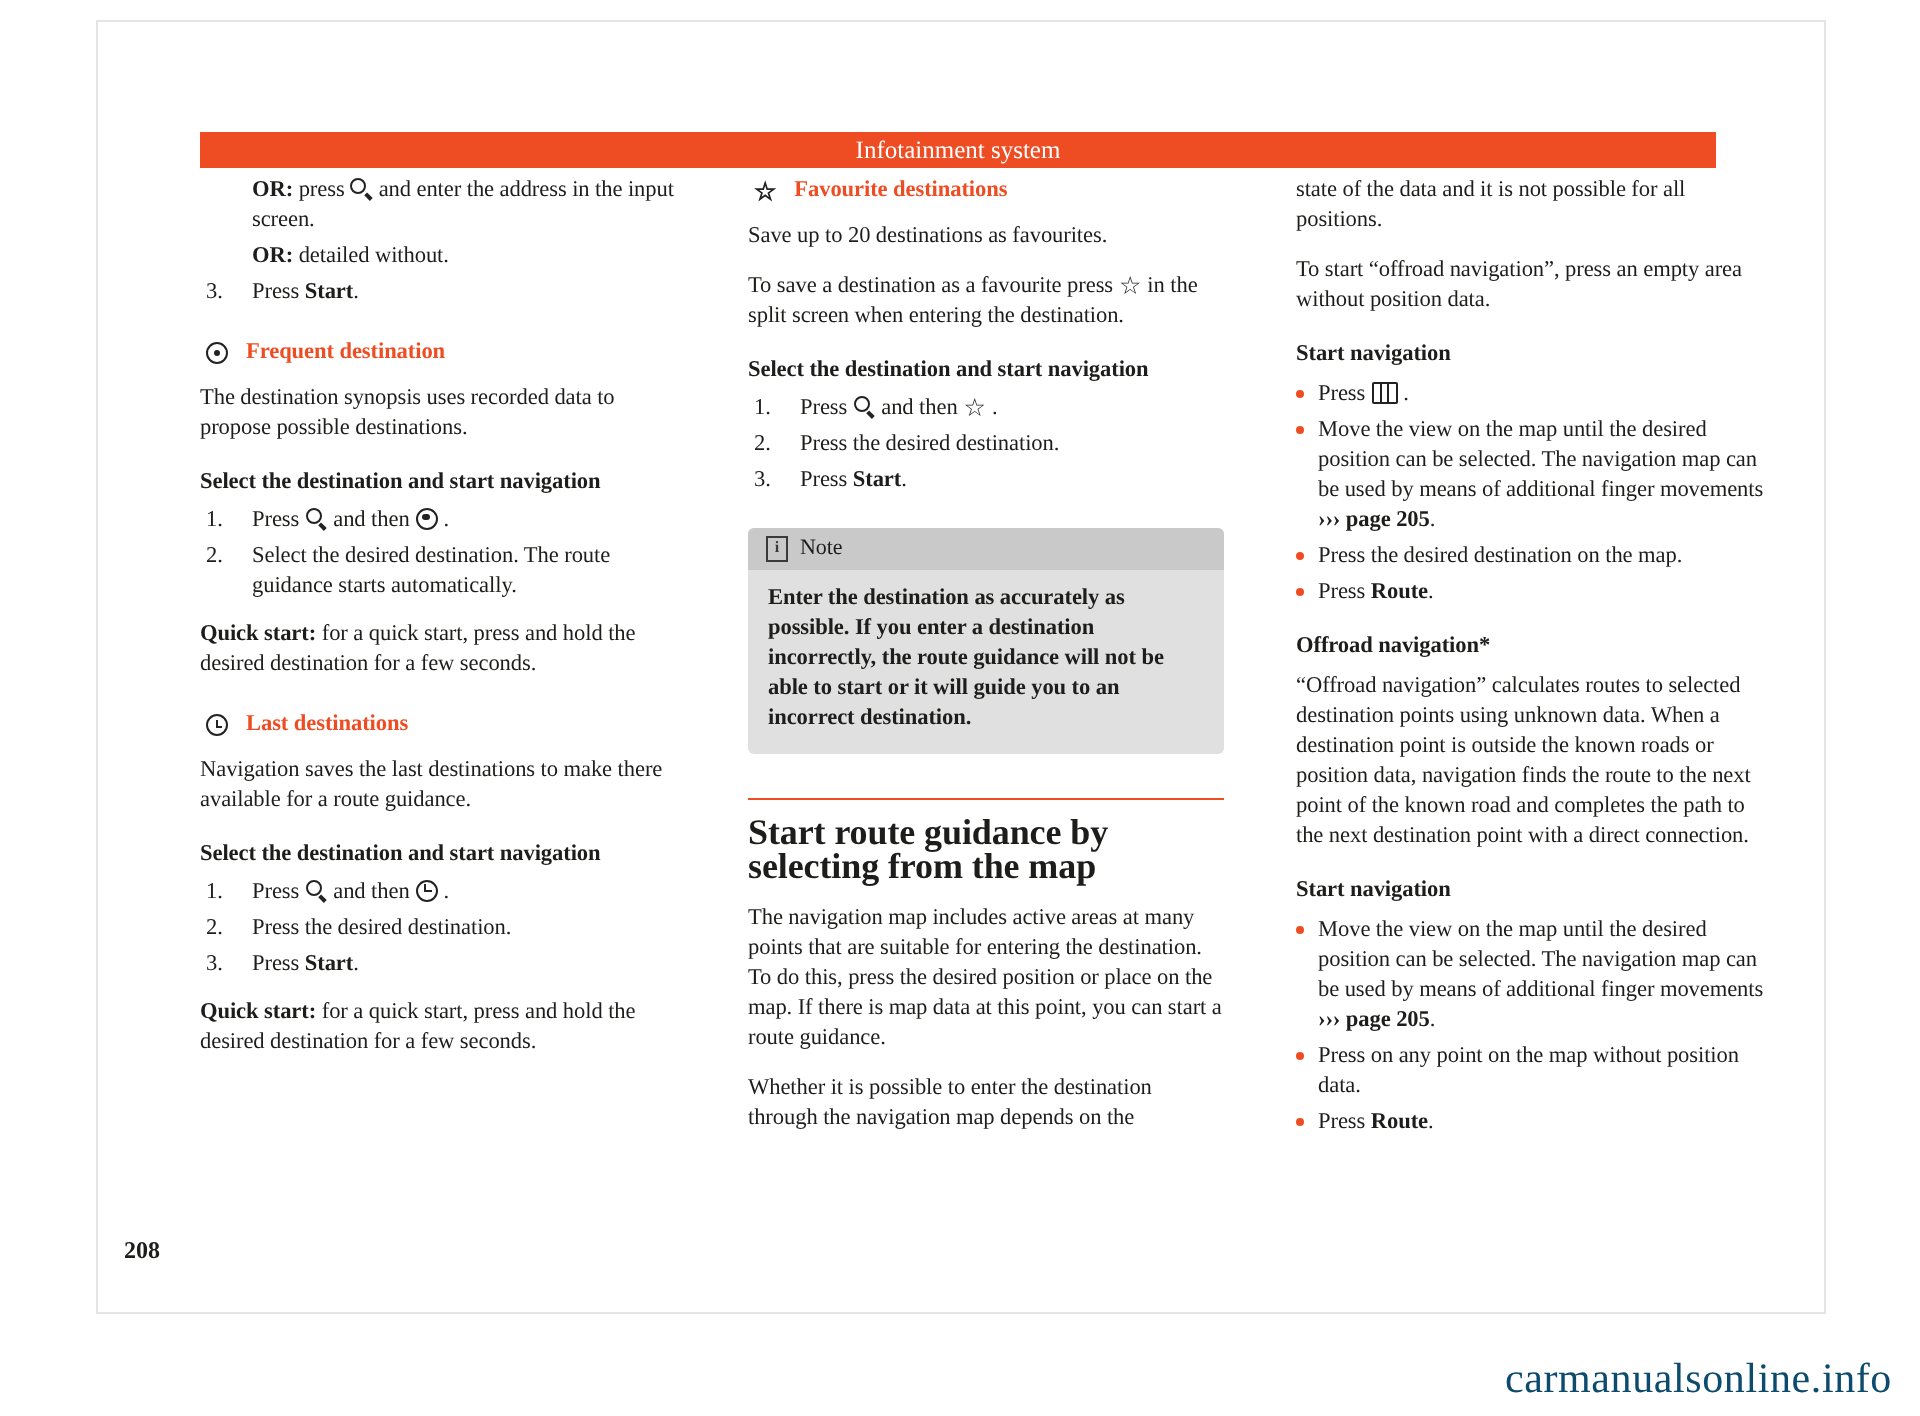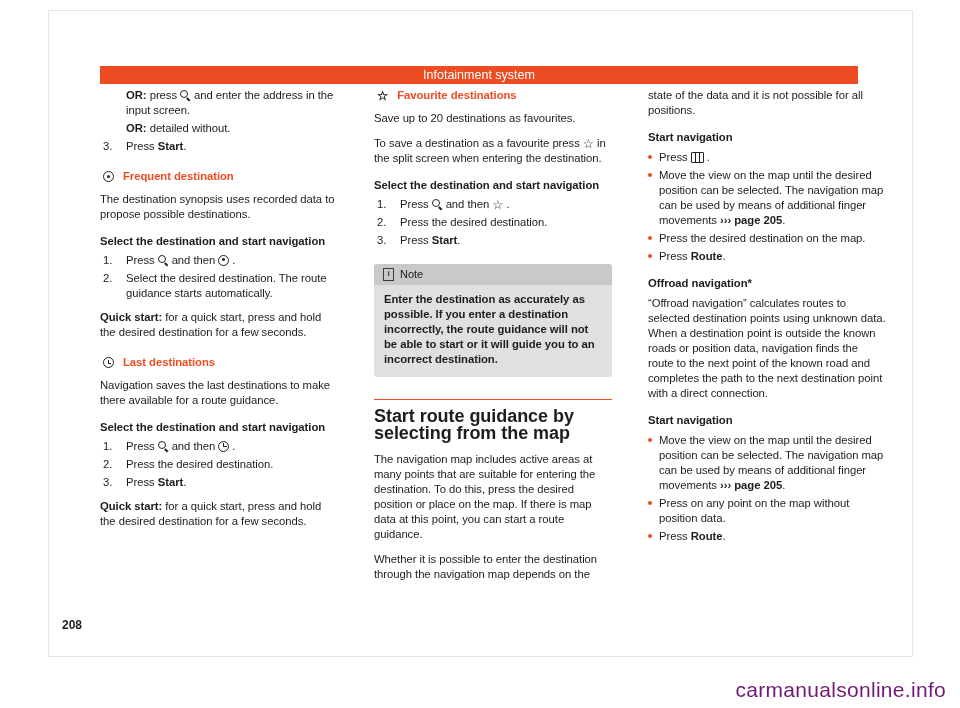--- a/index.html
+++ b/index.html
@@ -1,17 +1,17 @@
 <!DOCTYPE html>
 <html><head>
 <meta charset="utf-8">
 <style>
   html,body{margin:0;padding:0;background:#ffffff;}
   .screen{position:relative;width:960px;height:708px;background:#ffffff;overflow:hidden;
-          font-family:Liberation Sans, sans-serif;color:#1d1d1b;}
+          font-family:Liberation Serif, serif;color:#1d1d1b;}
   .page-frame{position:absolute;left:48px;top:10px;width:863px;height:645px;
               border:1px solid #e4e4e4;pointer-events:none;}
   .header-bar{position:absolute;left:100px;top:66px;width:758px;height:18px;
               background:#ee4d23;color:#ffffff;text-align:center;font-size:12.5px;
               line-height:18px;}
   .columns{position:absolute;left:100px;top:88px;width:758px;display:flex;gap:36px;}
   .col{width:238px;flex:none;font-size:11.3px;line-height:15px;letter-spacing:-0.05px;}
   .col > :first-child{margin-top:0 !important;}
 
   p{margin:0 0 10px;}
@@ -58,21 +58,21 @@
   .ic-clock::after{content:"";position:absolute;left:4.6px;top:2.8px;width:2.8px;height:3px;
                    border-left:1.1px solid #222;border-bottom:1.1px solid #222;}
   .ic-star{font-size:12.5px;line-height:10px;color:#222;vertical-align:-1px;}
   .ic-map{width:11px;height:9px;border:1.2px solid #222;border-radius:1px;
           background:linear-gradient(to right,transparent 28%,#222 28%,#222 38%,
                      transparent 38%,transparent 60%,#222 60%,#222 70%,transparent 70%);}
   .ic-note{width:9px;height:11px;border:1.1px solid #3a3a3a;font-size:8px;line-height:10px;
            text-align:center;color:#3a3a3a;font-weight:700;display:inline-block;margin:0;}
 
   .page-number{position:absolute;left:62px;top:618px;font-size:12px;font-weight:700;}
-  .watermark{position:absolute;right:14px;bottom:6px;font-size:21px;color:#701a75;
+  .watermark{position:absolute;right:14px;bottom:6px;font-size:21px;color:#0c4a6e;
              letter-spacing:0.3px;}
 </style>
 </head>
 <body>
 
 <div class="screen">
   <div class="page-frame"></div>
 
   <div class="header-bar">
     <span>Infotainment system</span>
@@ -182,20 +182,21 @@
       <div class="section-heading">Start route guidance by selecting from the map</div>
 
       <p>The navigation map includes active areas at many points that are suitable for entering the destination. To do this, press the desired position or place on the map. If there is map data at this point, you can start a route guidance.</p>
       <p>Whether it is possible to enter the destination through the navigation map depends on the</p>
 
     </div>
 
     <div class="col">
 
       <p>state of the data and it is not possible for all positions.</p>
+      <p>To start “offroad navigation”, press an empty area without position data.</p>
 
       <div class="col-heading">Start navigation</div>
 
       <div class="bullet-group">
         <div class="bullet">
           <span class="dot"></span>
           <span class="body"><span>Press</span><span class="inline-icon ic-map"></span><span>.</span></span>
         </div>
         <div class="bullet">
           <span class="dot"></span>

